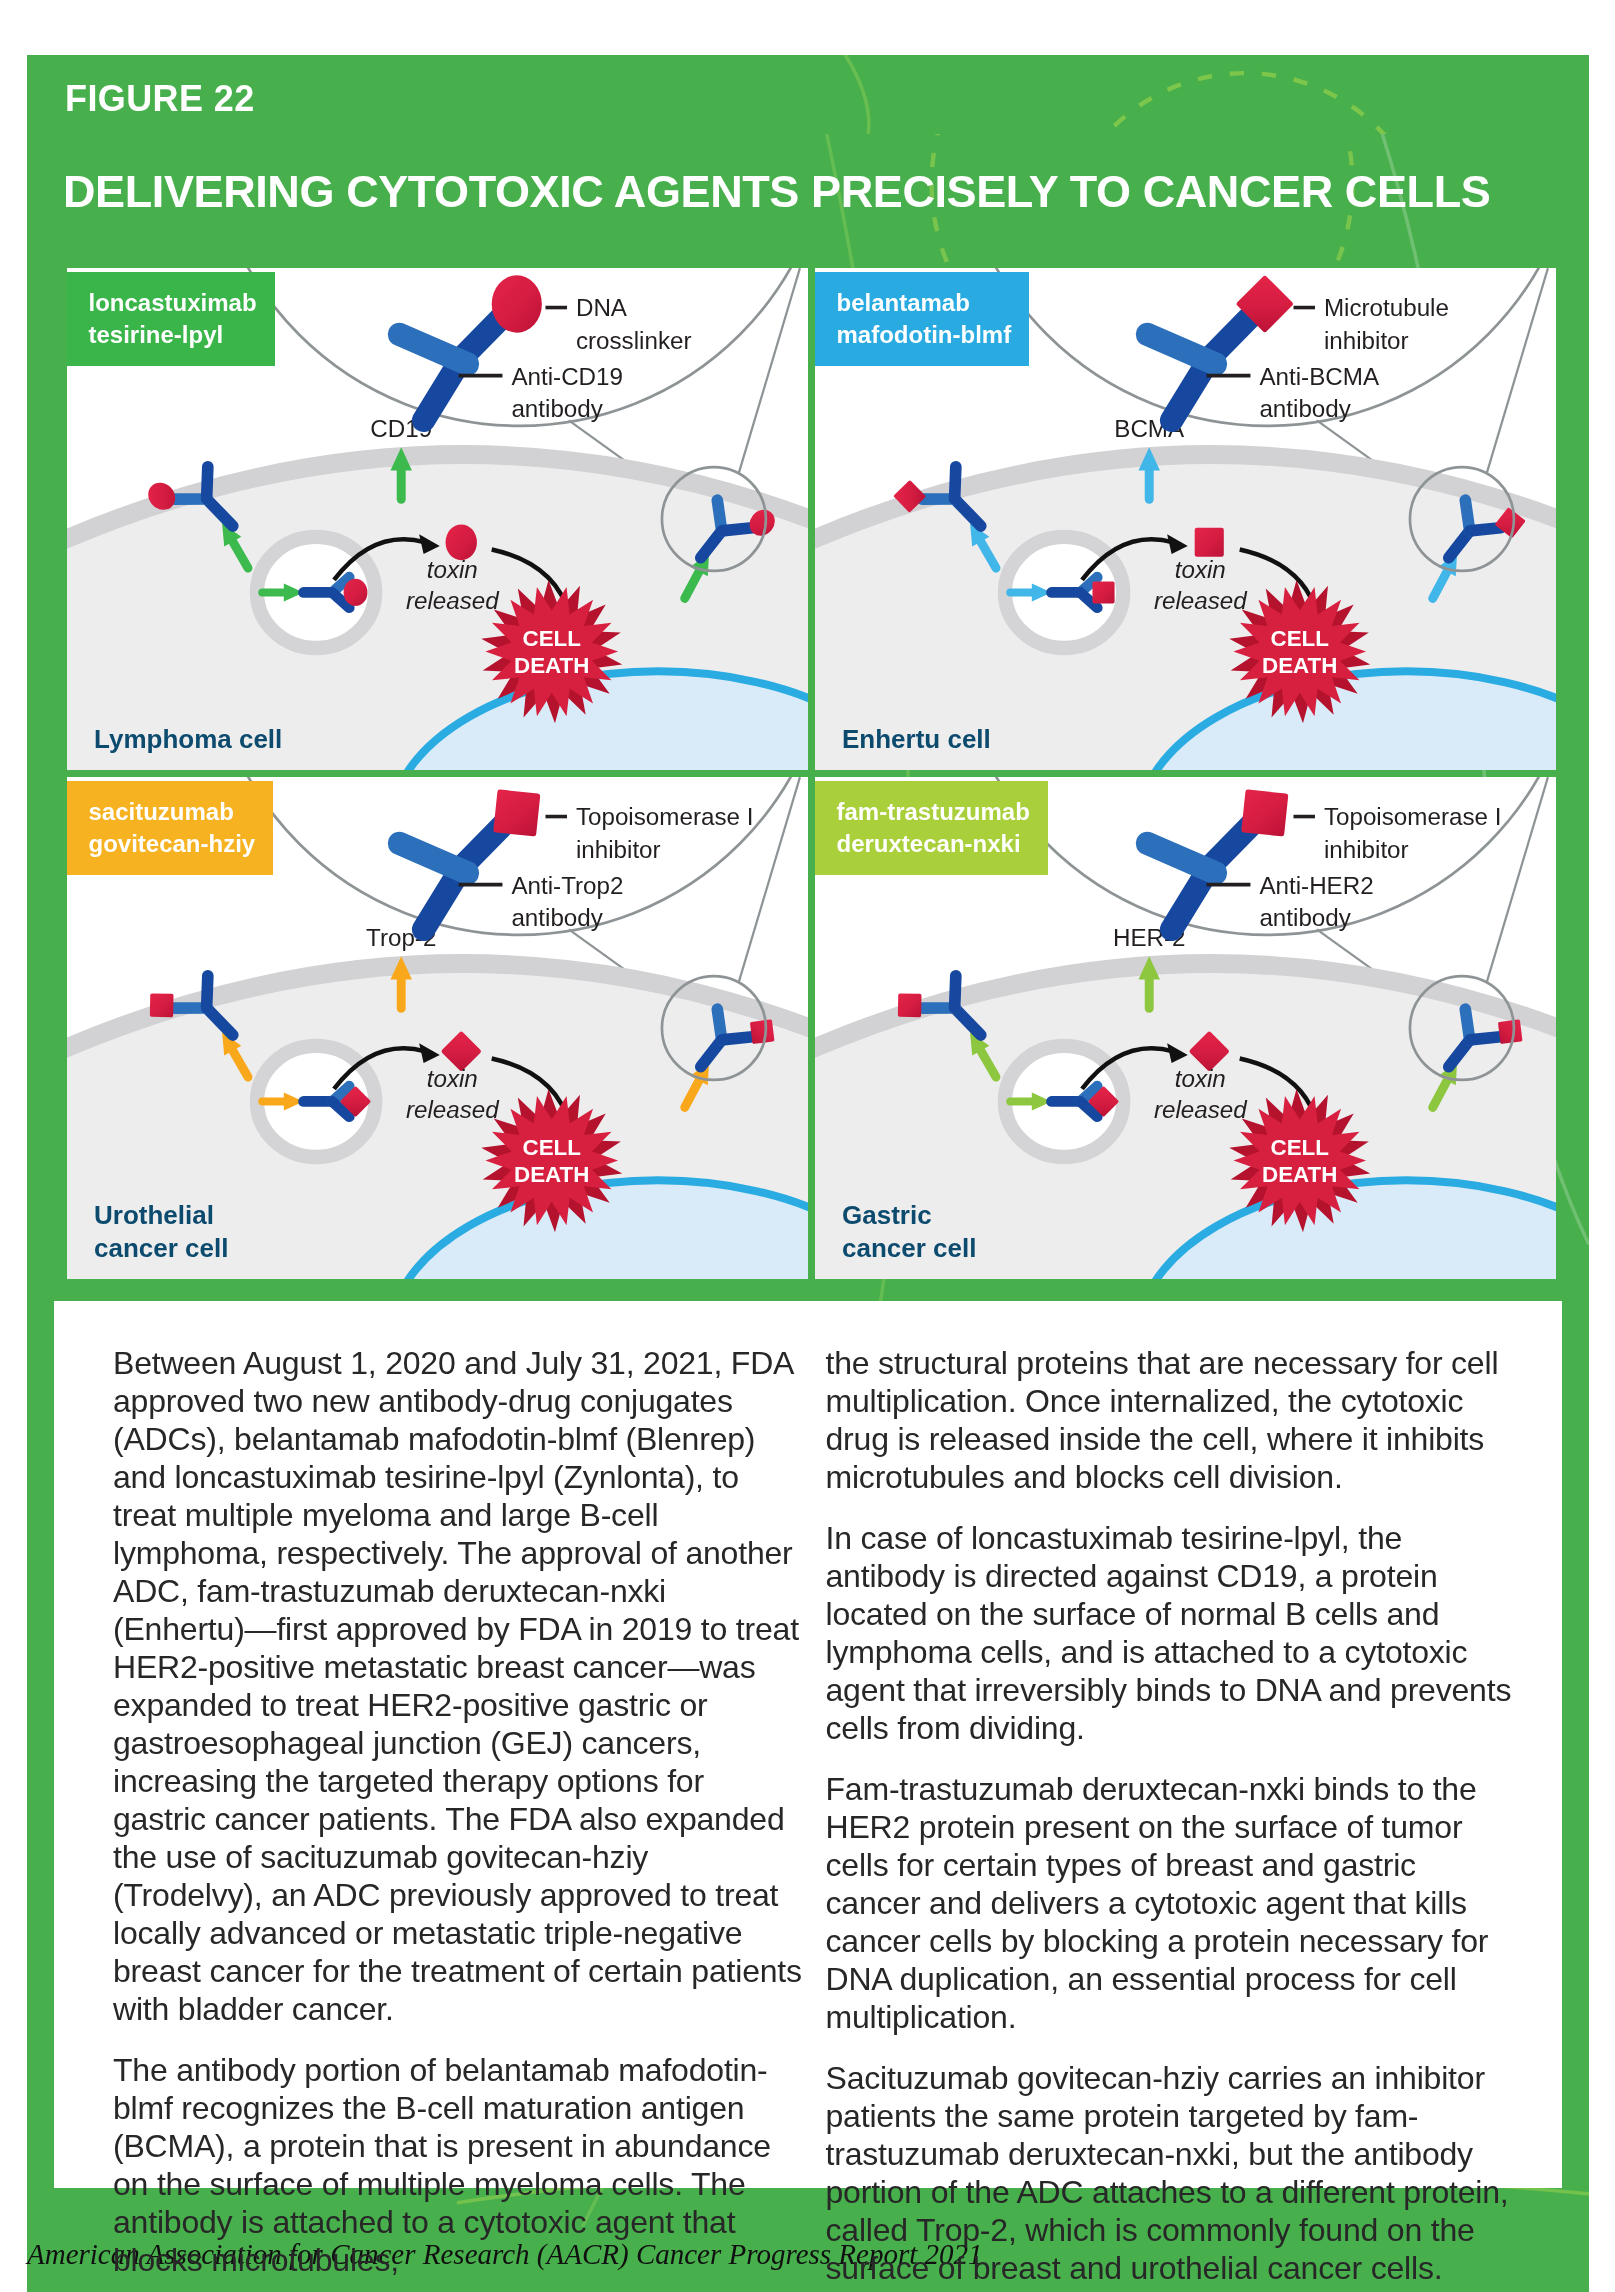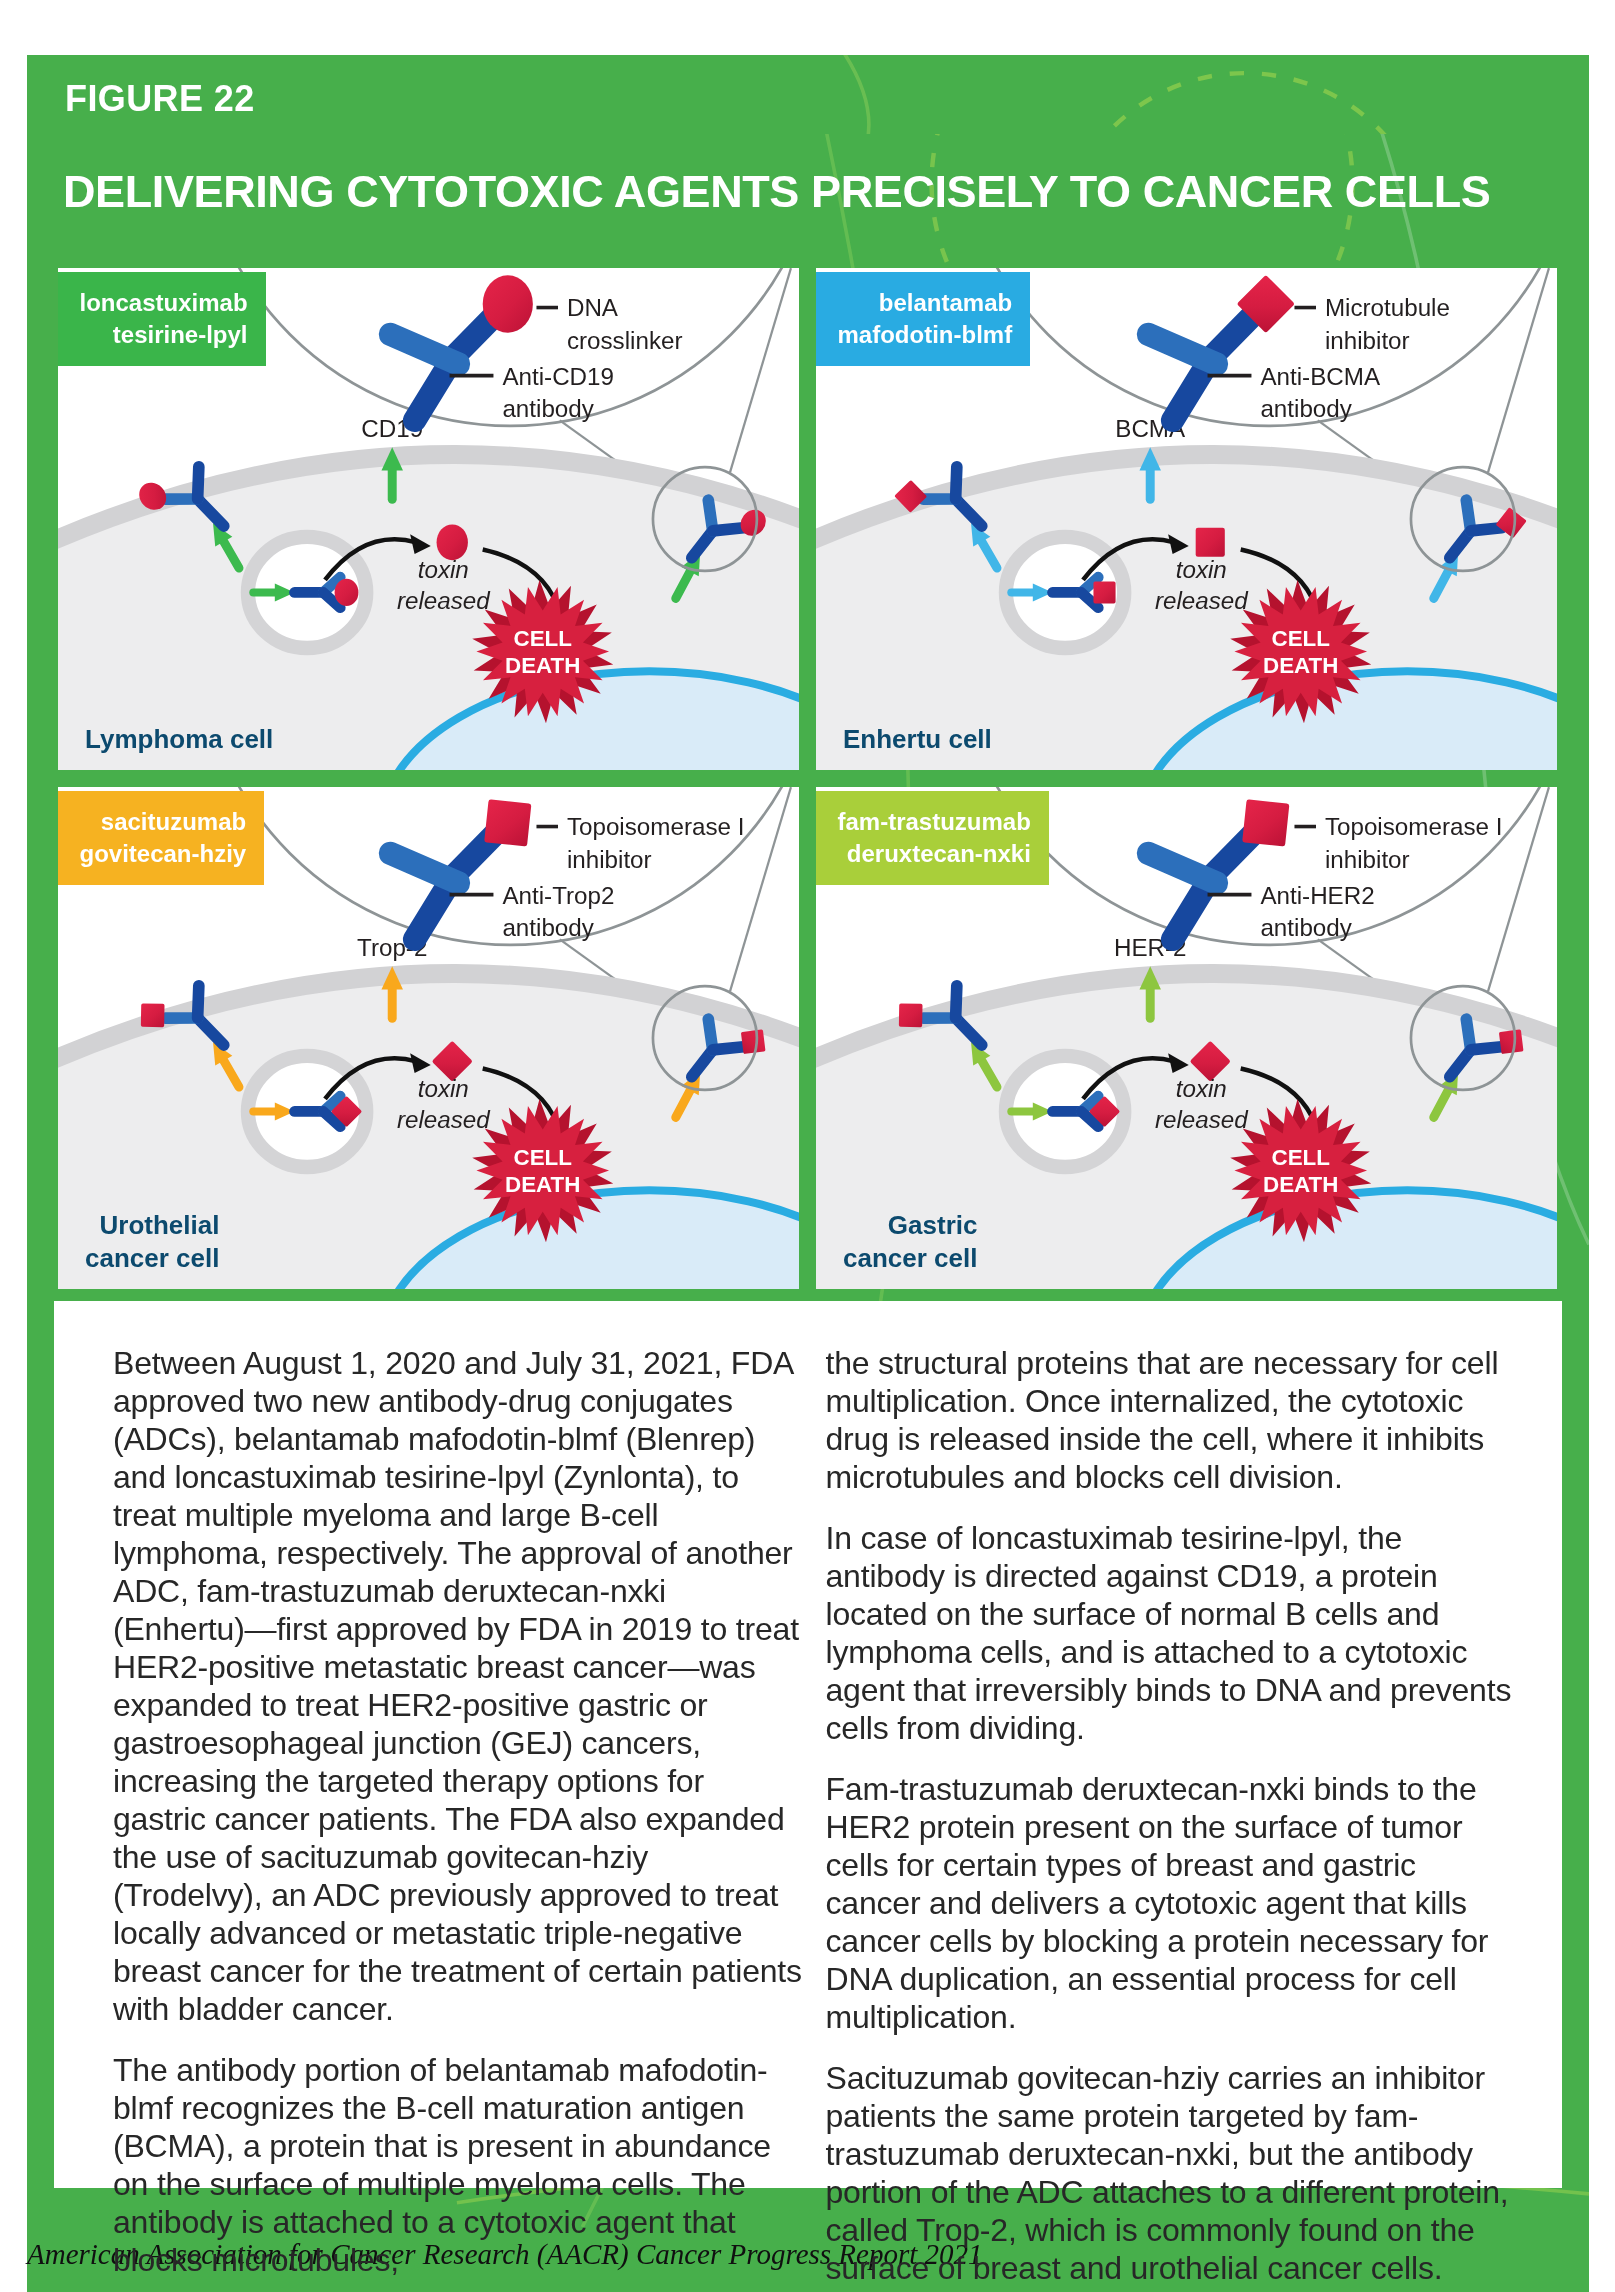--- a/index.html
+++ b/index.html
@@ -12,22 +12,22 @@
   .page{position:relative;width:1616px;height:2293px;background:#ffffff;
         font-family:"Liberation Sans",sans-serif;overflow:hidden;}
   .band{position:absolute;left:27px;top:23px;width:1562px;height:90px;
         background:var(--green);overflow:hidden;margin-top:32px;}
   .band h1{margin:0;padding:23px 0 0 38px;font-size:36px;font-weight:bold;color:#fff;letter-spacing:0.4px;}
   .main{position:absolute;left:27px;top:134px;width:1562px;height:2223px;
         background:var(--green);overflow:hidden;}
   .deco{position:absolute;inset:0;pointer-events:none;}
   .title{position:absolute;left:36px;top:32px;margin:0;font-size:45px;font-weight:bold;
          color:#fff;letter-spacing:-0.4px;z-index:1;}
-  .grid{position:absolute;left:31px;top:134px;display:grid;
-        grid-template-columns:741px 741px;grid-auto-rows:502px;gap:17px;z-index:1;text-align:right;}
+  .grid{position:absolute;left:40px;top:134px;display:grid;
+        grid-template-columns:741px 741px;grid-auto-rows:502px;gap:7px;z-index:1;}
   .panel{position:relative;background:#ffffff;overflow:hidden;}
   .panel svg.art{position:absolute;left:0;top:0;}
   .drug-label{position:absolute;left:0;top:3.6px;background:var(--accent);color:#fff;
               font-weight:bold;font-size:24px;line-height:32px;padding:15px 18px 15px 21.5px;z-index:2;}
   .drug-label span{display:block;}
   .cell-label{position:absolute;left:27px;bottom:14.3px;font-weight:bold;font-size:26px;
               line-height:33px;color:#0c4a6e;z-index:2;}
   .cell-label span{display:block;}
   .cell-label span:empty{display:none;}
   svg text{font-family:"Liberation Sans",sans-serif;font-size:27px;fill:#231F20;}

